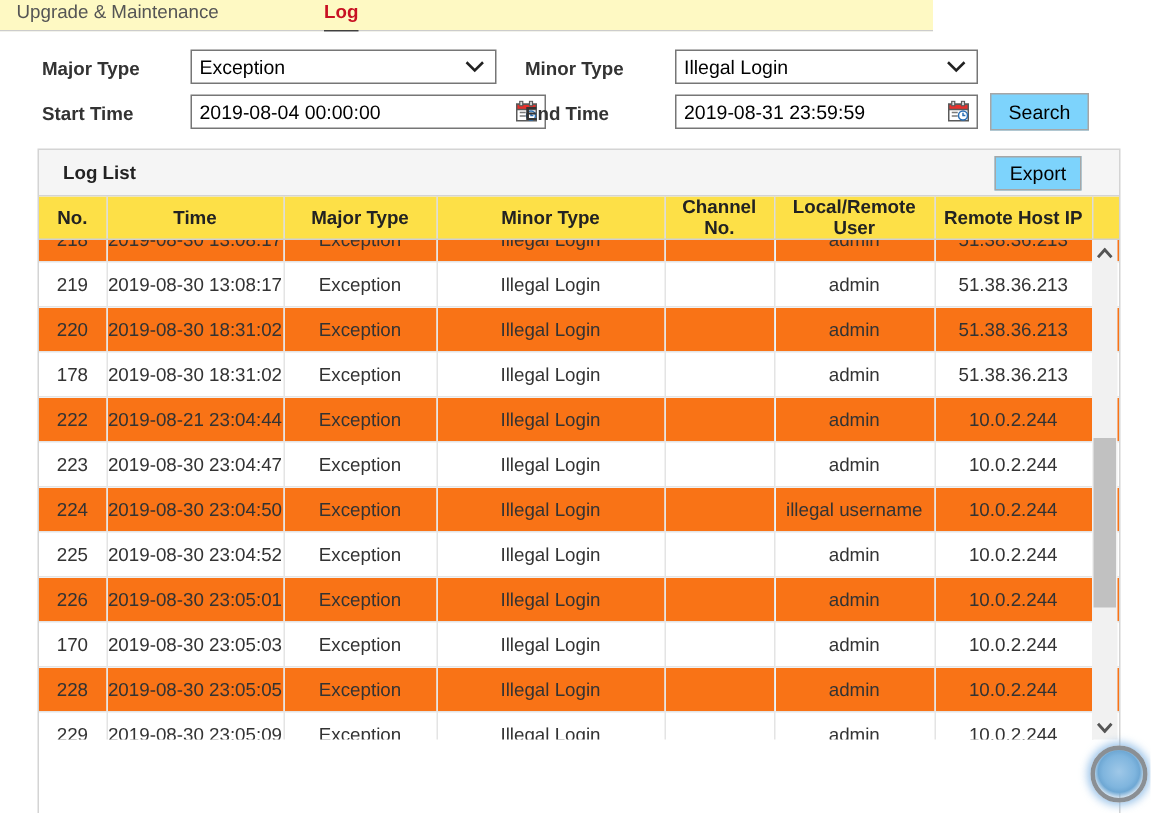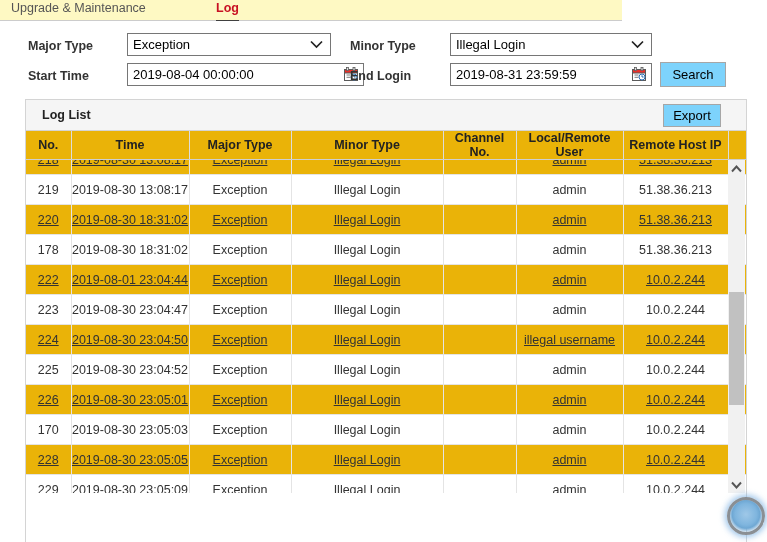--- a/index.html
+++ b/index.html
@@ -154,41 +154,41 @@
   table.logtbl {
     border-collapse: collapse;
     width: 720px;
     table-layout: fixed;
     position: absolute;
     left: 0;
     top: -12px;
   }
   table.logtbl th {
     height: 28px;
-    background: #eab308;
+    background: #fde047;
     border-right: 1px solid #dcdcdc;
     border-bottom: 1px solid #cfcfcf;
     font-size: 12.5px;
     font-weight: bold;
     color: #222222;
     text-align: center;
     padding: 0;
   }
   table.logtbl td {
     height: 29px;
     border-right: 1px solid #e4e4e4;
     border-bottom: 1px solid #e4e4e4;
     font-size: 12.5px;
     color: #333333;
     text-align: center;
     padding: 0;
     overflow: hidden;
     white-space: nowrap;
   }
-  table.logtbl tr.alt td { background: #eab308; text-decoration: underline; }
+  table.logtbl tr.alt td { background: #f97316; }
   table.logtbl tr td:last-child,
   table.logtbl tr th:last-child { border-right: none; }
 
   .c-no   { width: 45px; }
   .c-time { width: 118px; }
   .c-maj  { width: 102px; }
   .c-min  { width: 152px; }
   .c-ch   { width: 73px; }
   .c-user { width: 107px; }
   .c-ip   { width: 105px; }
@@ -342,21 +342,21 @@
         <rect x="0.5" y="2.5" width="13" height="3.5" fill="#e8302b" stroke="#5a5a5a" stroke-width="1"></rect>
         <rect x="2.5" y="0.5" width="2" height="3" fill="#dddddd" stroke="#5a5a5a" stroke-width="0.8"></rect>
         <rect x="9" y="0.5" width="2" height="3" fill="#dddddd" stroke="#5a5a5a" stroke-width="0.8"></rect>
         <path d="M2.5 8 h4 M2.5 10.3 h4" stroke="#7a7a7a" stroke-width="1"></path>
         <circle cx="10" cy="10" r="3" fill="#ffffff" stroke="#2b6fb5" stroke-width="1"></circle>
         <path d="M10 8.2 V10 h1.6" stroke="#2b6fb5" stroke-width="1" fill="none"></path>
       </svg>
     </span>
   </div>
 
-  <div class="lbl lbl-end">End Login</div>
+  <div class="lbl lbl-end">End Time</div>
   <div class="datebox date-end">
     <span>2019-08-31 23:59:59</span>
     <span class="cal-icon">
       <svg width="15" height="15" viewBox="0 0 15 15">
         <rect x="0.5" y="2.5" width="13" height="11" fill="#ffffff" stroke="#5a5a5a" stroke-width="1"></rect>
         <rect x="0.5" y="2.5" width="13" height="3.5" fill="#e8302b" stroke="#5a5a5a" stroke-width="1"></rect>
         <rect x="2.5" y="0.5" width="2" height="3" fill="#dddddd" stroke="#5a5a5a" stroke-width="0.8"></rect>
         <rect x="9" y="0.5" width="2" height="3" fill="#dddddd" stroke="#5a5a5a" stroke-width="0.8"></rect>
         <path d="M2.5 8 h4 M2.5 10.3 h4" stroke="#7a7a7a" stroke-width="1"></path>
         <circle cx="10" cy="10" r="3" fill="#ffffff" stroke="#2b6fb5" stroke-width="1"></circle>
@@ -450,21 +450,21 @@
             <td>2019-08-30 18:31:02</td>
             <td>Exception</td>
             <td>Illegal Login</td>
             <td></td>
             <td>admin</td>
             <td>51.38.36.213</td>
             <td></td>
           </tr>
           <tr class="alt">
             <td>222</td>
-            <td>2019-08-01 23:04:44</td>
+            <td>2019-08-21 23:04:44</td>
             <td>Exception</td>
             <td>Illegal Login</td>
             <td></td>
             <td>admin</td>
             <td>10.0.2.244</td>
             <td></td>
           </tr>
           <tr>
             <td>223</td>
             <td>2019-08-30 23:04:47</td>

